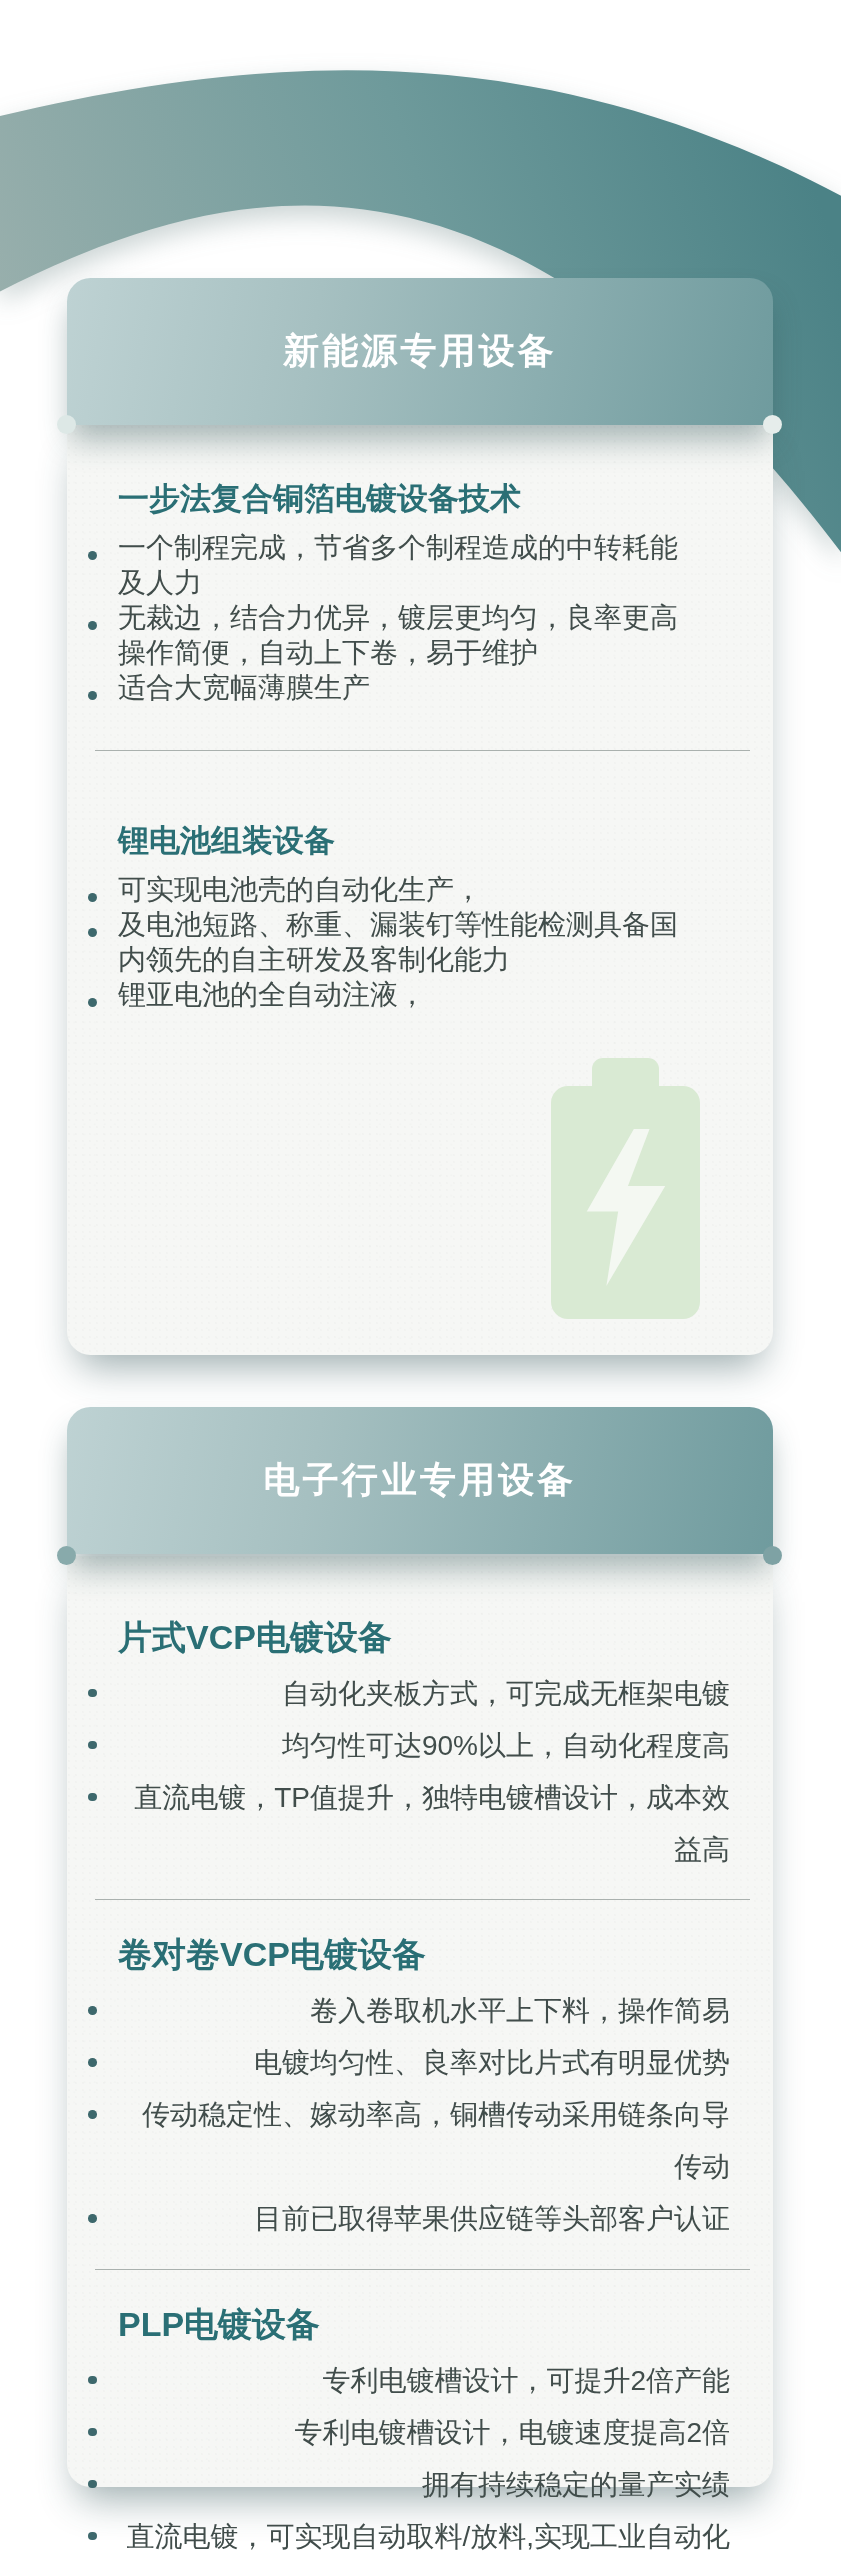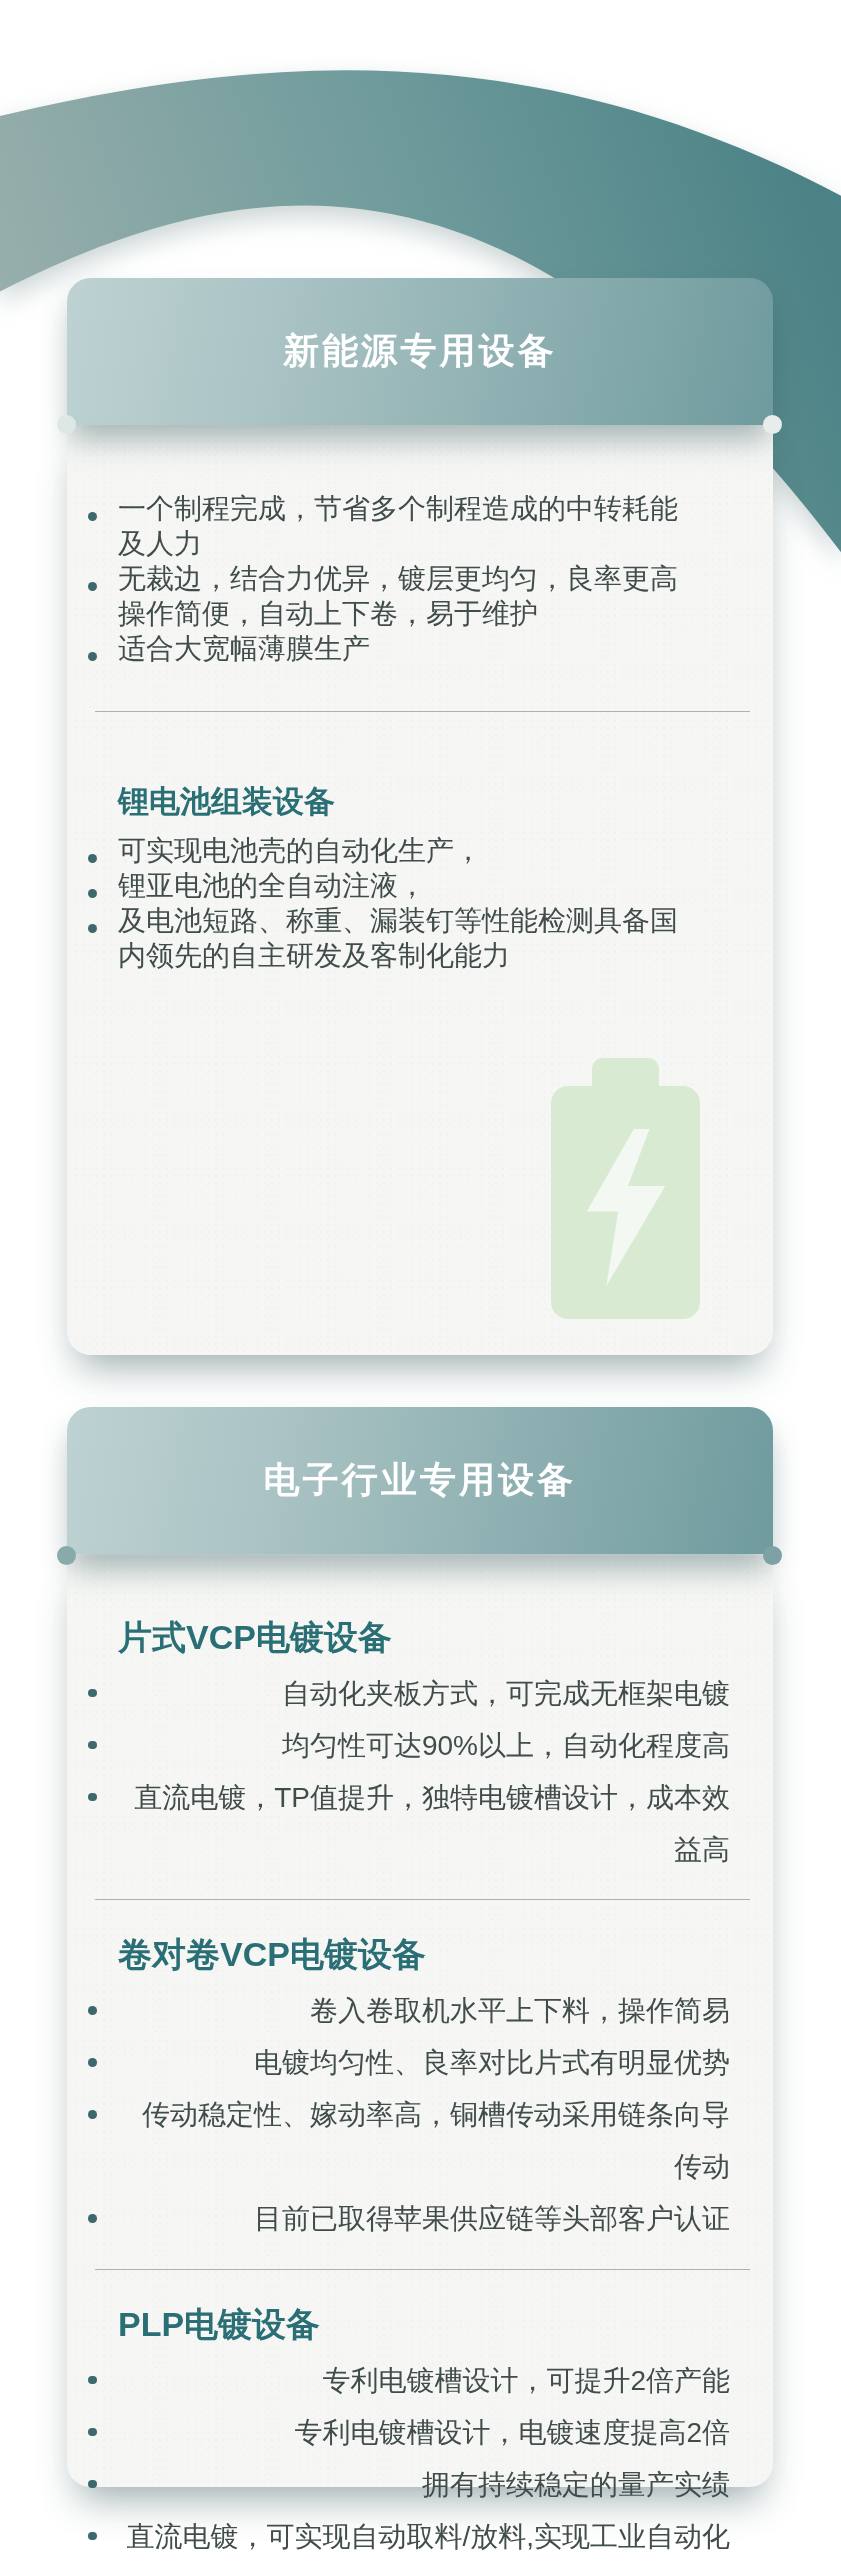--- a/index.html
+++ b/index.html
@@ -105,36 +105,37 @@
 
   <div class="watermark">
     <div class="wm-tab"></div>
     <div class="wm-bodyrect"></div>
     <svg class="wm-bolt" viewBox="0 0 100 160">
       <polygon points="58,0 10,84 42,84 30,160 90,58 52,58 74,0" fill="#f4f8f2"></polygon>
     </svg>
   </div>
 
   <div class="text-layer">
+    <h3 class="sec">一步法复合铜箔电镀设备技术</h3>
     <ul class="blist">
       <li>一个制程完成，节省多个制程造成的中转耗能
 及人力</li>
       <li>无裁边，结合力优异，镀层更均匀，良率更高
 操作简便，自动上下卷，易于维护</li>
       <li>适合大宽幅薄膜生产</li>
     </ul>
 
     <hr class="div">
 
     <h3 class="sec sec-follow">锂电池组装设备</h3>
     <ul class="blist">
       <li>可实现电池壳的自动化生产，</li>
-      <li>锂亚电池的全自动注液，</li>
       <li>及电池短路、称重、漏装钉等性能检测具备国
 内领先的自主研发及客制化能力</li>
+      <li>锂亚电池的全自动注液，</li>
     </ul>
   </div>
 </div>
 
 <div class="card-header" id="card2-header">
   <span class="hd-title">电子行业专用设备</span>
 </div>
 <div class="notch" style="left:57px;top:1546px;background:#88aaab;"></div>
 <div class="notch" style="left:763px;top:1546px;background:#7ea2a4;"></div>
 

